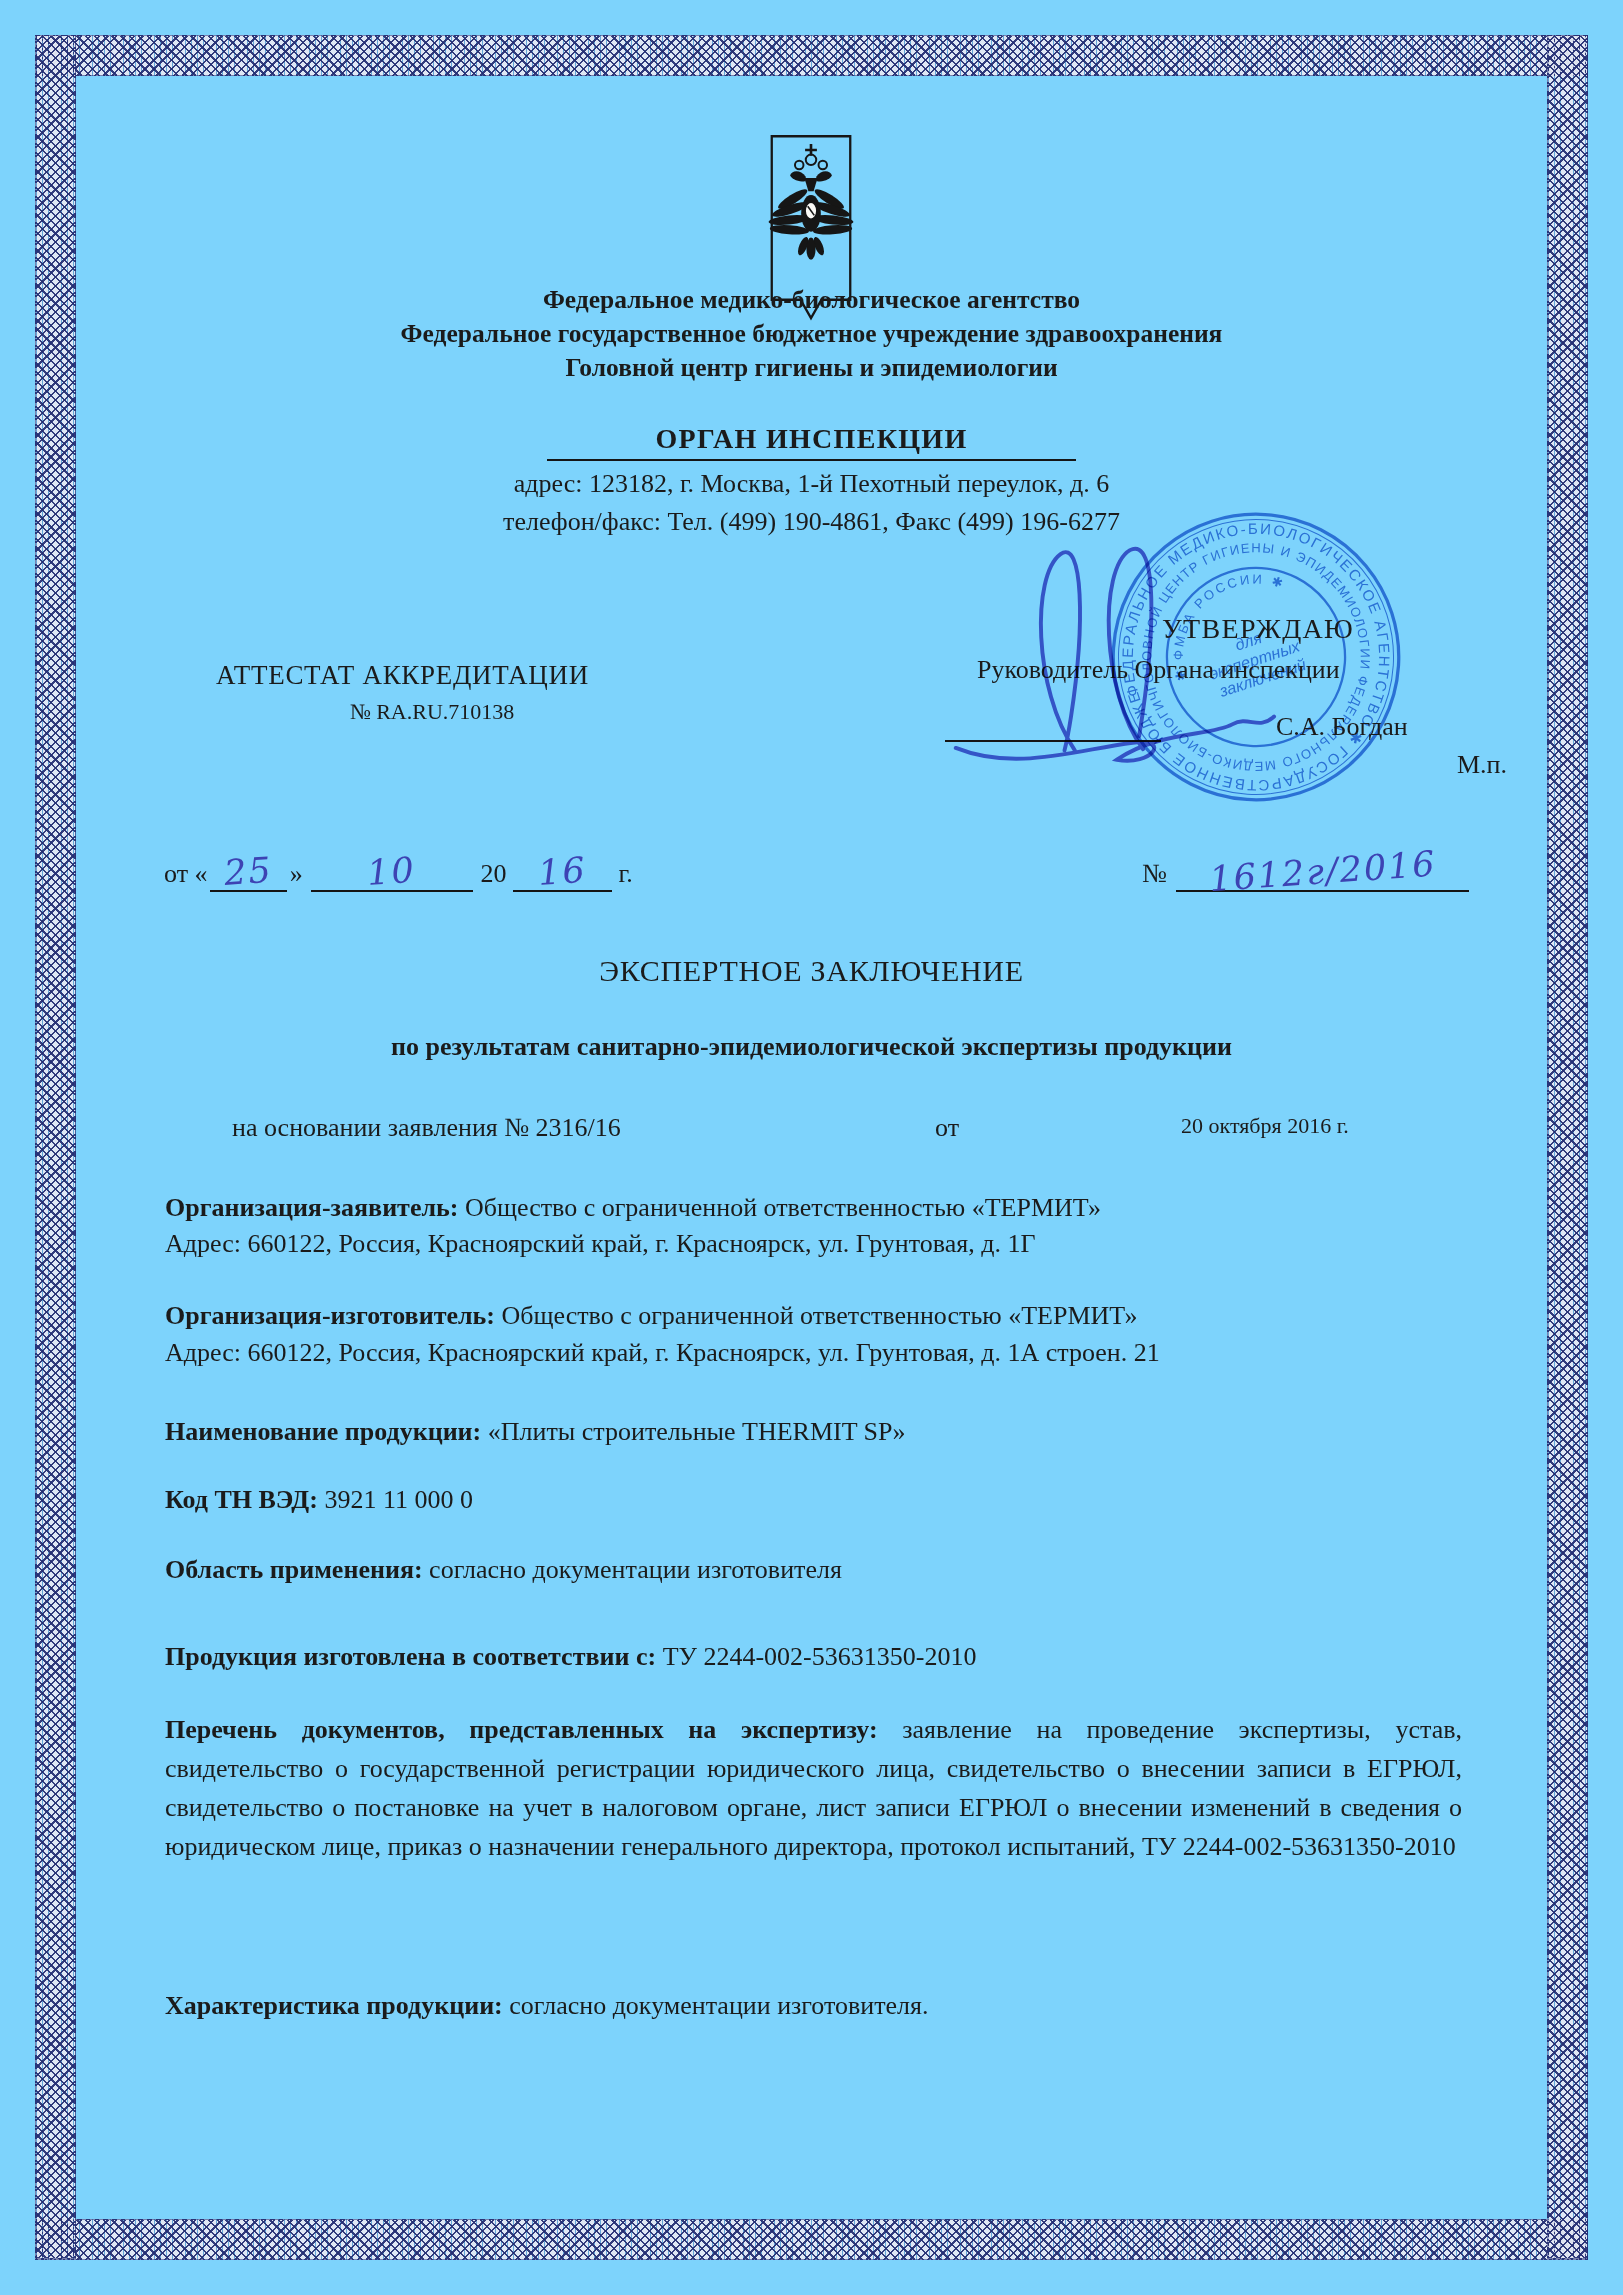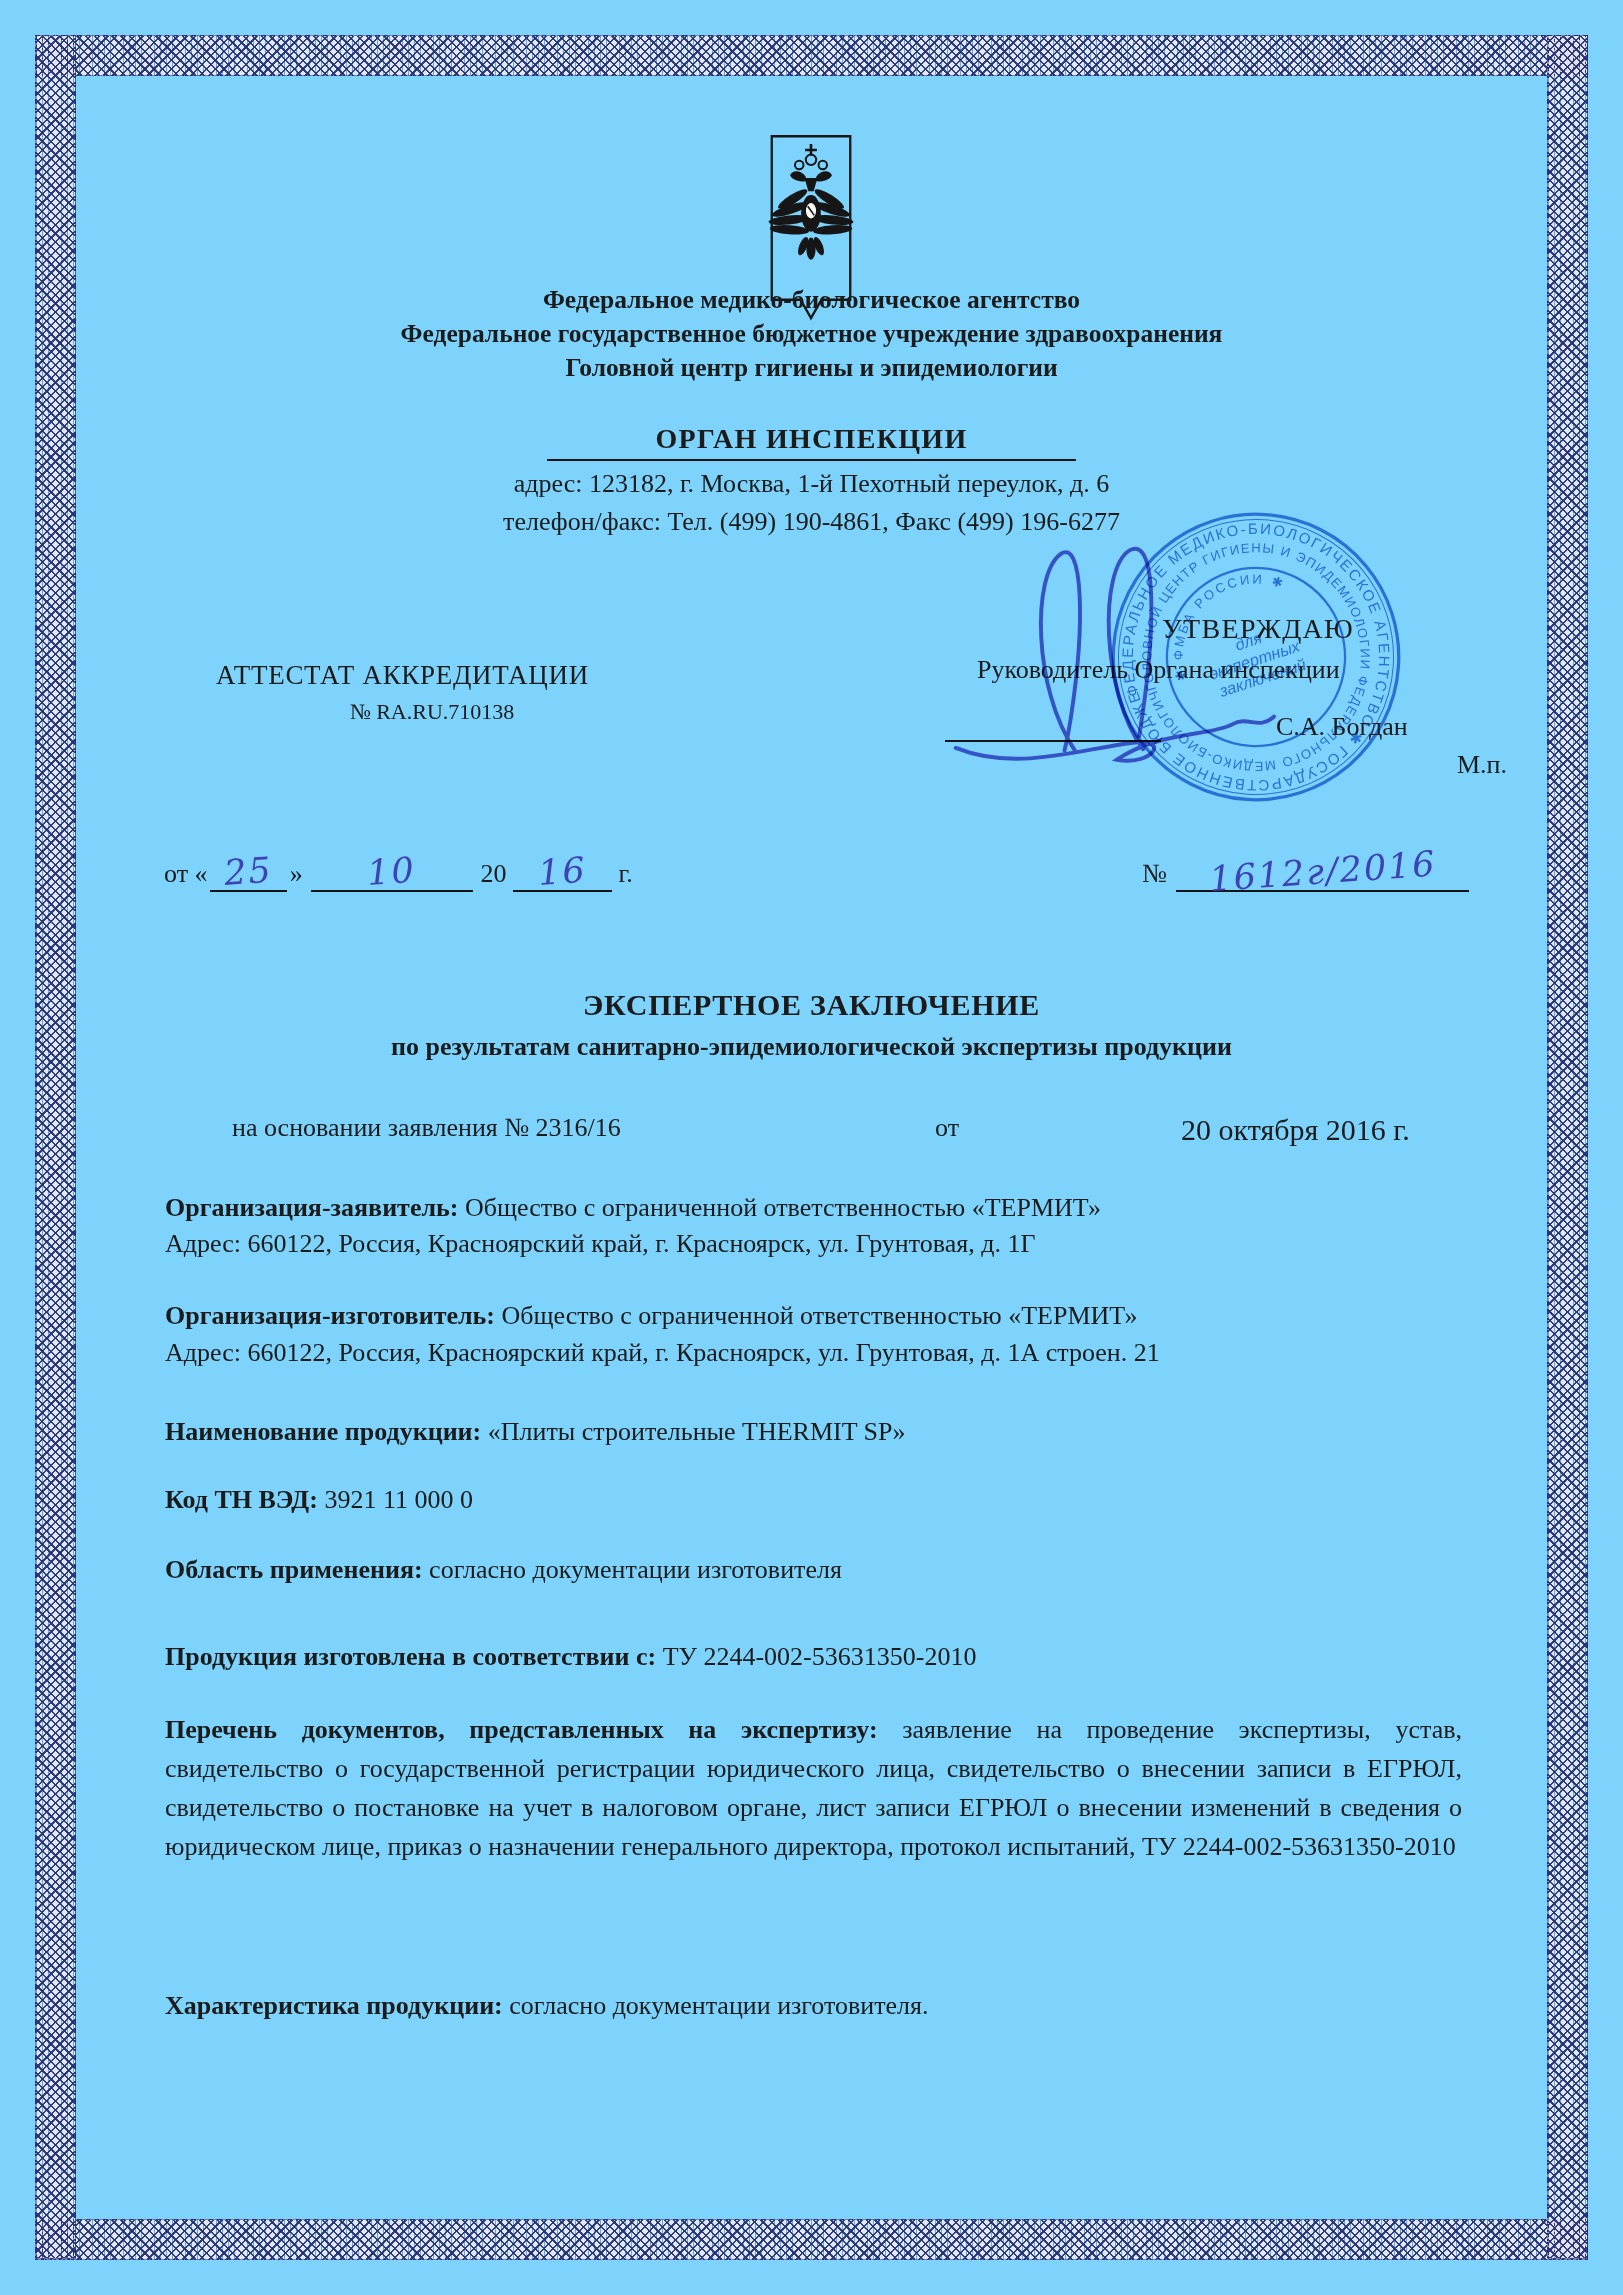--- a/index.html
+++ b/index.html
@@ -43,26 +43,26 @@
   .hw{font-family:"DejaVu Serif",serif;font-style:italic;color:#3d43b3;font-size:35px;
       letter-spacing:2px;display:inline-block;transform:rotate(-4deg) translateY(1.3px);}
   .blank{display:inline-block;border-bottom:2px solid #141414;text-align:center;vertical-align:baseline;}
   #date-row{left:164px;top:850px;font-size:26px;}
   #date-row .day{width:77px;margin:0 2.6px;}
   #date-row .month{width:162px;margin:0 7.9px;}
   #date-row .year{width:99px;margin:0 6.5px;}
   #num-row{left:1142px;top:850px;font-size:26px;}
   #num-row .num{width:293px;margin-left:9.2px;}
   
-  #title{top:988px;font-size:30px;font-weight:bold;letter-spacing:0.7px;}
+  #title{top:954px;font-size:30px;font-weight:normal;letter-spacing:0.7px;}
   #subtitle{top:1032px;font-size:26px;font-weight:bold;}
   
   #basis-left{left:232px;top:1113px;font-size:26px;}
   #basis-mid{left:935px;top:1113px;font-size:26px;}
-  #basis-right{left:1181px;top:1113px;font-size:30px;}
+  #basis-right{left:1181px;top:1113px;font-size:22px;}
   
   .field{left:165px;width:1297px;font-size:26px;line-height:37px;}
   #f-app{top:1189px;} #f-app-addr{top:1225px;}
   #f-man{top:1297px;} #f-man-addr{top:1334px;}
   #f-prod{top:1413px;} #f-tnved{top:1481px;} #f-area{top:1551px;} #f-made{top:1638px;}
   #f-docs{top:1710px;line-height:39px;text-align:justify;text-align-last:left;}
   #f-char{top:1987px;}
 </style>
 </head>
 <body>

